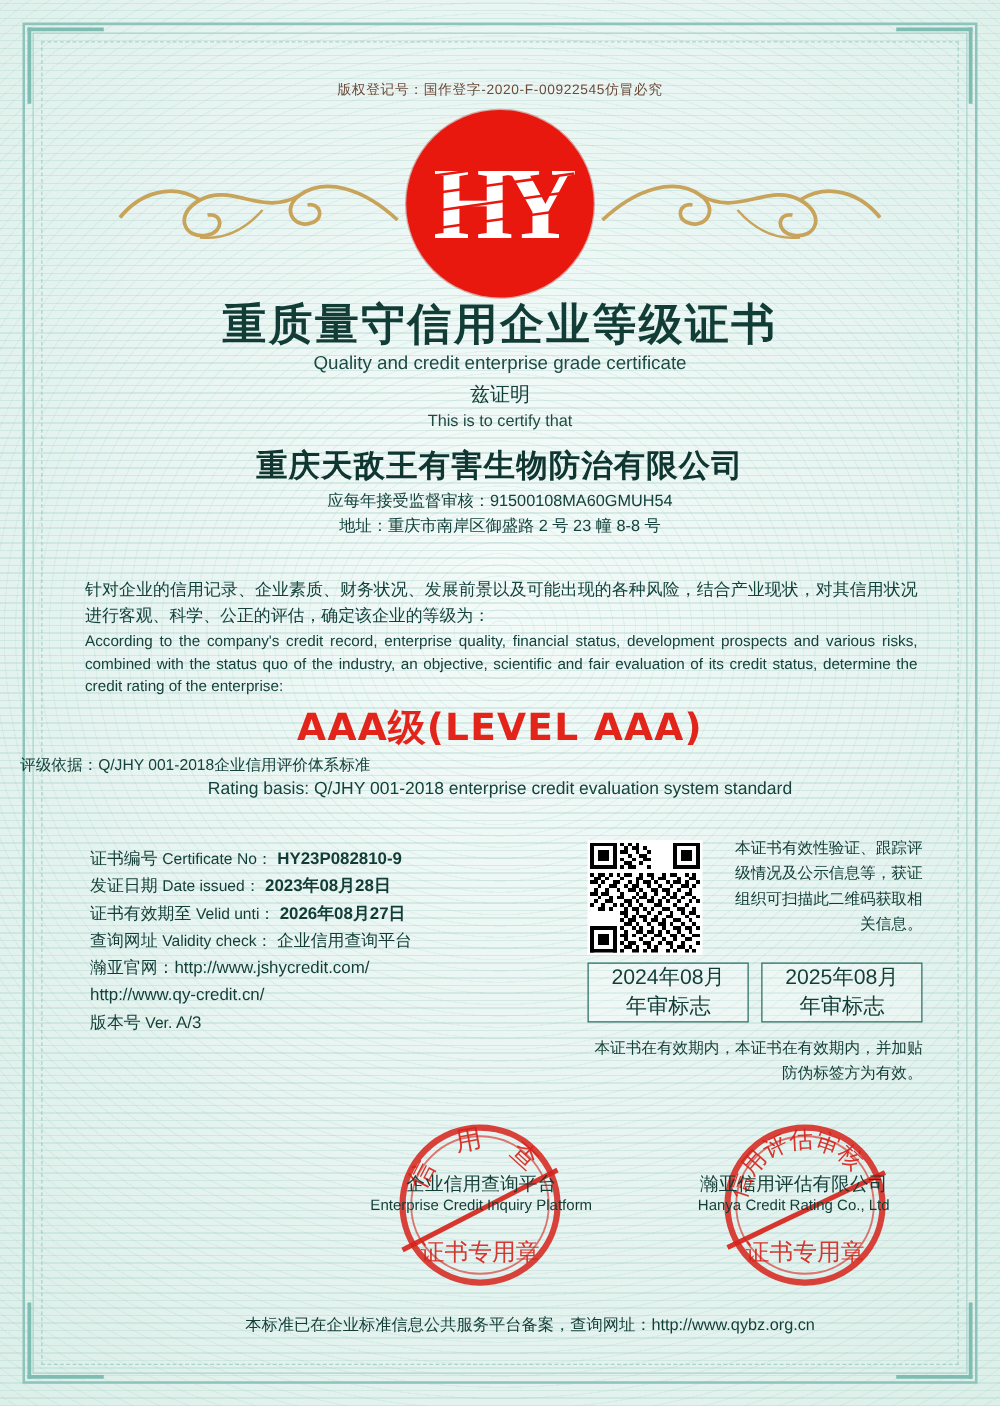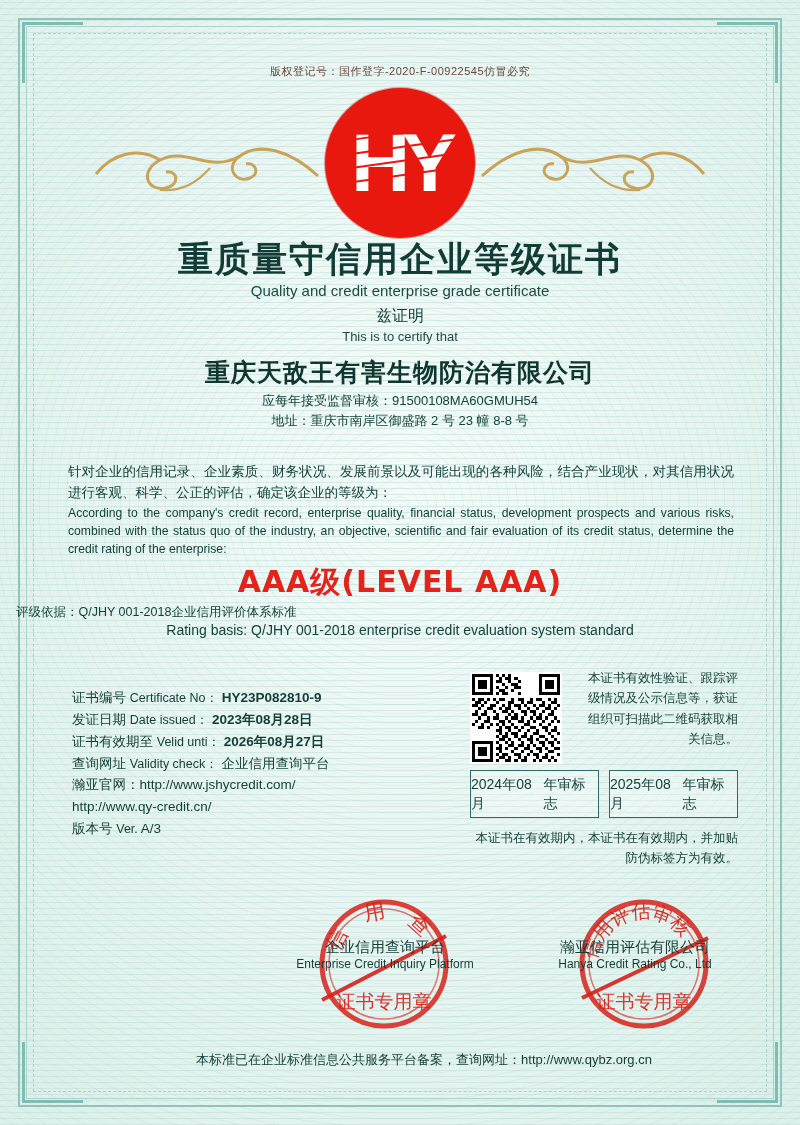--- a/index.html
+++ b/index.html
@@ -56,21 +56,21 @@
     width:150px;height:150px;
   }
   .logo-circle{
     width:150px;height:150px;border-radius:50%;
     background:#e8180f;
     display:flex;align-items:center;justify-content:center;
     box-shadow:0 0 0 1px rgba(180,20,12,.35);
   }
   .logo-mark{
     font-size:82px;font-weight:bold;color:#ffffff;
-    font-family:Liberation Sans, sans-serif;
+    font-family:Liberation Serif, serif;
     letter-spacing:-8px;line-height:1;
     position:relative;
   }
   .logo-mark:after{
     content:"";position:absolute;left:-4px;top:10px;right:-4px;height:2px;
     background:#e8180f;box-shadow:0 14px 0 #e8180f, 0 28px 0 #e8180f, 0 42px 0 #e8180f;
     transform:rotate(-8deg);
   }
   
   .flourish{position:absolute;top:140px;width:230px;height:70px;}
@@ -124,21 +124,21 @@
     font-size:12.5px;color:#14423c;
   }
   .basis-en{
     position:absolute;top:622px;left:0;width:100%;text-align:center;
     font-size:14px;color:#14423c;
   }
 
   
   .details{
     position:absolute;top:676px;left:72px;width:380px;
-    font-size:13.5px;color:#123d37;line-height:1.62;margin-top:11px;
+    font-size:13.5px;color:#123d37;line-height:1.62;
   }
   .details .row{white-space:nowrap;}
   .details .k-en{font-size:12.5px;}
   .details .v{font-weight:bold;}
 
   
   .qr{
     position:absolute;top:672px;left:470px;width:92px;height:92px;
     background:#fff;padding:2px;box-sizing:border-box;
   }
@@ -148,22 +148,22 @@
     position:absolute;top:668px;left:578px;width:160px;
     font-size:12.5px;color:#123d37;line-height:1.62;text-align:right;
   }
 
   .stamp-boxes{
     position:absolute;top:770px;left:470px;width:268px;
     display:flex;gap:10px;
   }
   .stamp-box{
     width:128px;height:46px;border:1px solid #2a6d63;
-    display:flex;flex-direction:row;align-items:center;justify-content:center;
-    font-size:14px;color:#123d37;line-height:1.35;background:rgba(255,255,255,.25);
+    display:flex;flex-direction:column;align-items:center;justify-content:center;
+    font-size:17px;color:#123d37;line-height:1.35;background:rgba(255,255,255,.25);
   }
   .stamp-note{
     position:absolute;top:828px;left:470px;width:268px;
     font-size:12.5px;color:#123d37;line-height:1.6;text-align:right;
   }
 
   
   .seal{
     position:absolute;width:168px;height:168px;
   }

